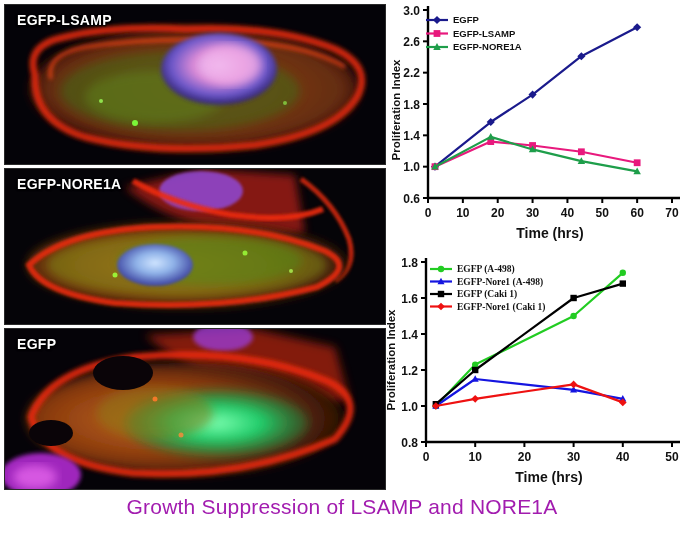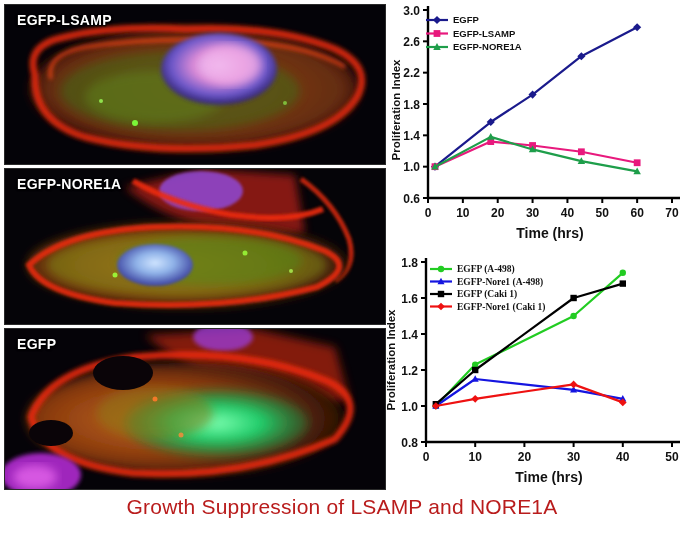--- a/index.html
+++ b/index.html
@@ -22,21 +22,21 @@
   .cellfield{position:absolute;inset:0;}
 
   
   .chart-wrap{position:absolute;background:#fff;}
   #chart1{left:386px;top:2px;width:296px;height:248px;}
   #chart2{left:386px;top:252px;width:296px;height:240px;}
   .chart-svg{display:block;width:100%;height:100%;}
 
   
   #caption{position:absolute;left:0;top:495px;width:684px;text-align:center;
-           color:#b91c1c;font-size:21px;font-weight:normal;
+           color:#a21caf;font-size:21px;font-weight:normal;
            font-family:"Liberation Sans", sans-serif;letter-spacing:.2px;}
 
   .lg-text{font-family:"Liberation Sans",sans-serif;font-size:9.5px;
            font-weight:bold;fill:#111;}
   .lg-text2{font-family:"Liberation Serif",serif;font-size:9.5px;
             font-weight:bold;fill:#111;}
   .tick-text{font-family:"Liberation Sans",sans-serif;font-size:12px;
              font-weight:bold;fill:#111;}
   .ax-title{font-family:"Liberation Sans",sans-serif;font-size:14px;
             font-weight:bold;fill:#111;}

